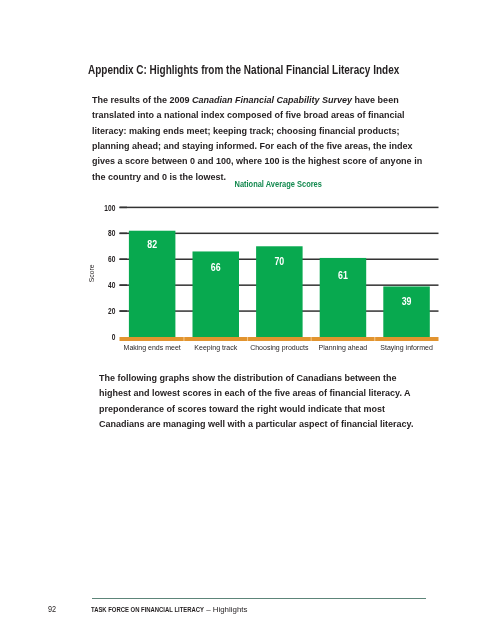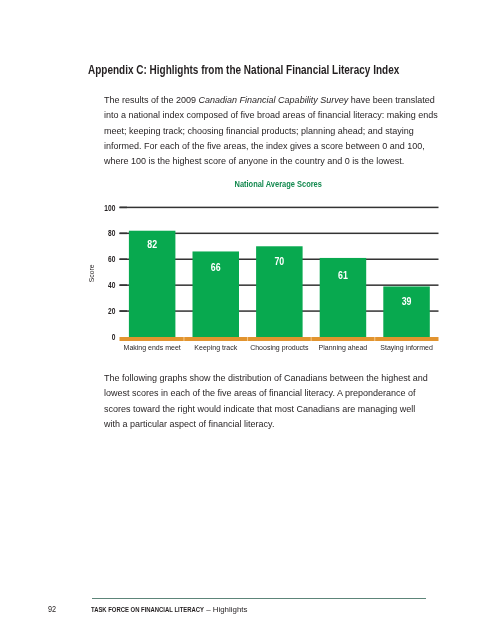--- a/index.html
+++ b/index.html
@@ -1,21 +1,21 @@
 <!DOCTYPE html>
 <html><head>
 <meta charset="utf-8">
 <style>
   html,body{margin:0;padding:0;}
   body{width:495px;height:640px;background:#fff;font-family:"Liberation Sans",sans-serif;-webkit-font-smoothing:antialiased;}
   .page{position:relative;width:495px;height:640px;overflow:hidden;}
   #title{position:absolute;left:88px;top:64.4px;font-size:12.3px;line-height:12.3px;font-weight:bold;color:#231f20;white-space:nowrap;transform:scaleX(0.812);transform-origin:left top;}
-  .para{position:absolute;left:104px;font-size:9px;line-height:15.3px;color:#231f20;}
+  .para{position:absolute;left:92px;font-size:9px;line-height:15.3px;color:#231f20;font-weight:bold;}
   #para1{width:334px;}
-  #para2{width:324px;}
+  #para2{width:324px;margin-left:7px;}
   #para1{top:93.1px;}
   #para2{top:371.2px;}
   .chart{position:absolute;left:0;top:0;}
   #footer{position:absolute;left:4px;top:0;width:495px;height:640px;}
   .footer-rule{position:absolute;left:88px;top:598px;width:334px;height:1px;}
   .page-number{position:absolute;left:43.9px;top:605.3px;font-size:8.7px;line-height:8.7px;color:#231f20;transform:scaleX(0.84);transform-origin:left top;}
   .footer-org{position:absolute;left:87.2px;top:605.9px;font-size:7.8px;line-height:7.8px;color:#231f20;white-space:nowrap;font-weight:bold;transform:scaleX(0.757);transform-origin:left top;}
   .footer-section{position:absolute;left:202.2px;top:605.8px;font-size:7.9px;line-height:7.9px;color:#231f20;white-space:nowrap;}
 </style>
 </head>

